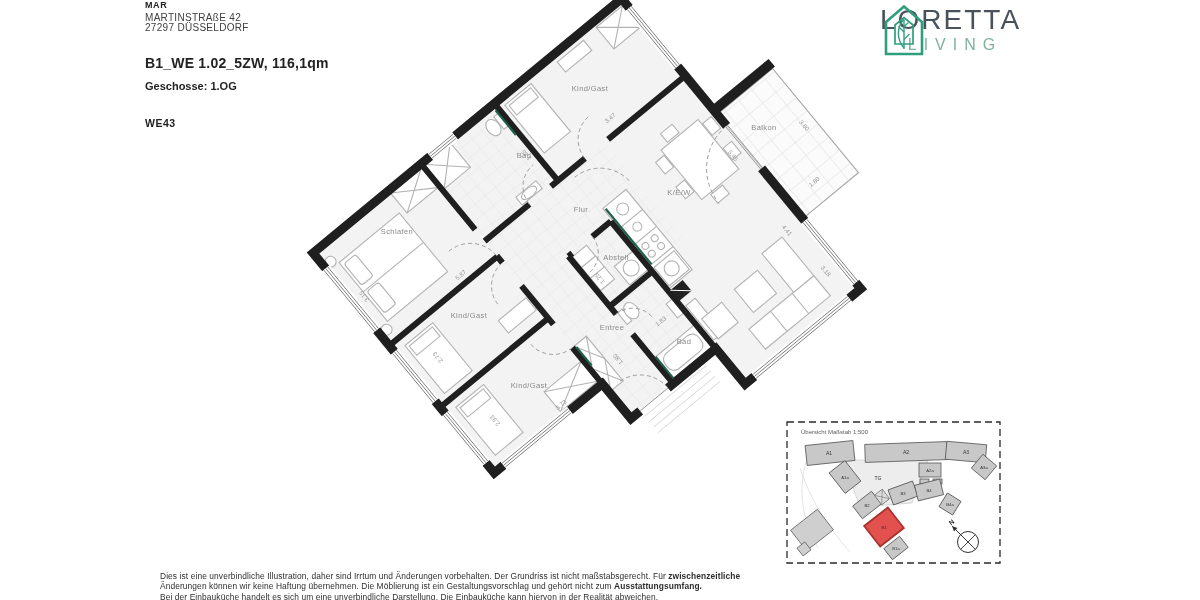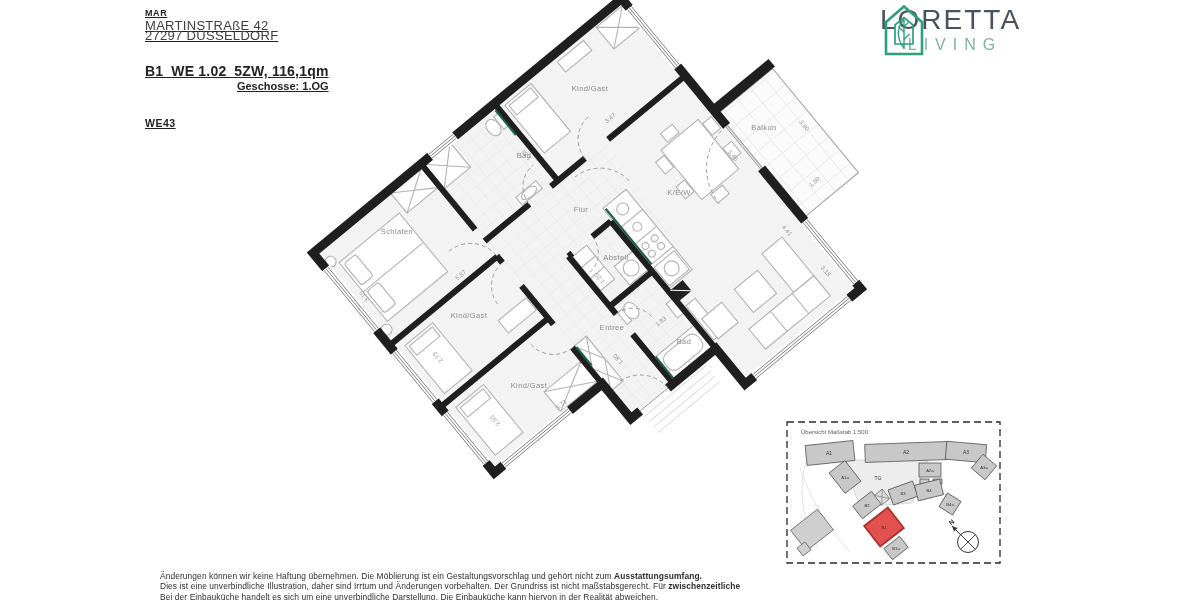--- a/index.html
+++ b/index.html
@@ -1,23 +1,23 @@
 <!DOCTYPE html>
 <html><head>
 <meta charset="utf-8">
 <style>
   html,body{margin:0;padding:0;background:#fff;}
   .page{position:relative;width:1200px;height:600px;background:#fff;overflow:hidden;
         font-family:"Liberation Sans",sans-serif;}
   
-  .hdr{position:absolute;left:145px;top:8px;color:#222;text-decoration:underline;}
+  .hdr{position:absolute;left:145px;top:0;color:#222;}
   .hdr .company{font-size:9px;font-weight:bold;letter-spacing:.6px;}
-  .hdr .addr{font-size:13px;color:#3e3e3e;letter-spacing:.3px;margin-top:3px;line-height:10px;}
+  .hdr .addr{font-size:10px;color:#3e3e3e;letter-spacing:.3px;margin-top:3px;line-height:10px;}
   .hdr .unit{font-size:14px;font-weight:bold;margin-top:22px;letter-spacing:.2px;}
-  .hdr .floor{font-size:11px;font-weight:bold;margin-top:1px;text-align:right;}
+  .hdr .floor{font-size:11px;font-weight:bold;margin-top:9px;}
   .hdr .code{font-size:10.5px;font-weight:bold;margin-top:25px;letter-spacing:.5px;}
   
   .logo{position:absolute;left:880px;top:2px;width:138px;text-align:center;}
   .logo .name{font-size:28px;color:#49525a;letter-spacing:2px;margin-top:2px;}
   .logo .sub{font-size:16px;color:#7fb29b;letter-spacing:7px;margin-top:0px;margin-left:12px;}
   
   .disc{position:absolute;left:160px;top:571px;width:588px;font-size:8.4px;
         color:#2e2e2e;line-height:10.4px;letter-spacing:.1px;}
   .disc b{font-weight:bold;}
   
@@ -357,18 +357,18 @@
         <circle r="10.5" fill="none" stroke="#333" stroke-width="1"></circle>
         <path d="M-7.4,-7.4 L7.4,7.4 M-7.4,7.4 L7.4,-7.4" stroke="#333" stroke-width="0.9" fill="none"></path>
         <path d="M4,4 L-16,-16" stroke="#333" stroke-width="1" fill="none"></path>
         <polygon points="-16,-16 -10.5,-14 -14,-10.5" fill="#333"></polygon>
         <text class="north-n" transform="translate(-15,-18) rotate(-40)">N</text>
       </g>
     </g>
   </svg>
 
   <div class="disc">
+    <div><span>Dies ist eine unverbindliche Illustration, daher sind Irrtum und Änderungen vorbehalten. Der Grundriss ist nicht maßstabsgerecht. Für </span><b>zwischenzeitliche</b></div>
     <div><span>Änderungen können wir keine Haftung übernehmen. Die Möblierung ist ein Gestaltungsvorschlag und gehört nicht zum </span><b>Ausstattungsumfang.</b></div>
-    <div><span>Dies ist eine unverbindliche Illustration, daher sind Irrtum und Änderungen vorbehalten. Der Grundriss ist nicht maßstabsgerecht. Für </span><b>zwischenzeitliche</b></div>
     <div><span>Bei der Einbauküche handelt es sich um eine unverbindliche Darstellung. Die Einbauküche kann hiervon in der Realität abweichen.</span></div>
   </div>
 
 </div>
 
 </body></html>

